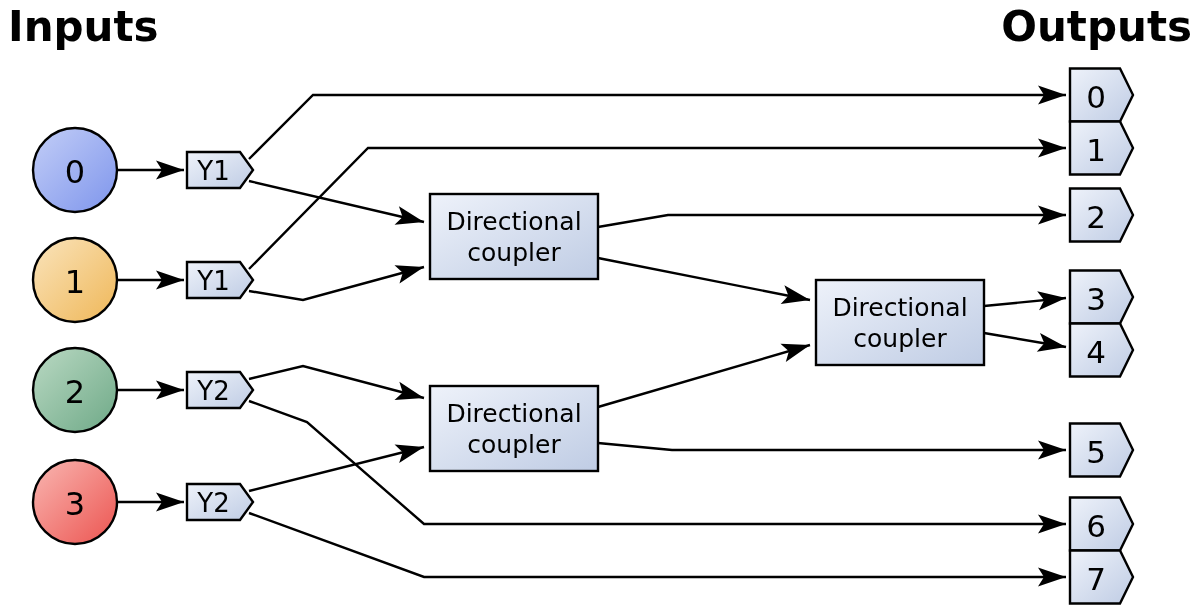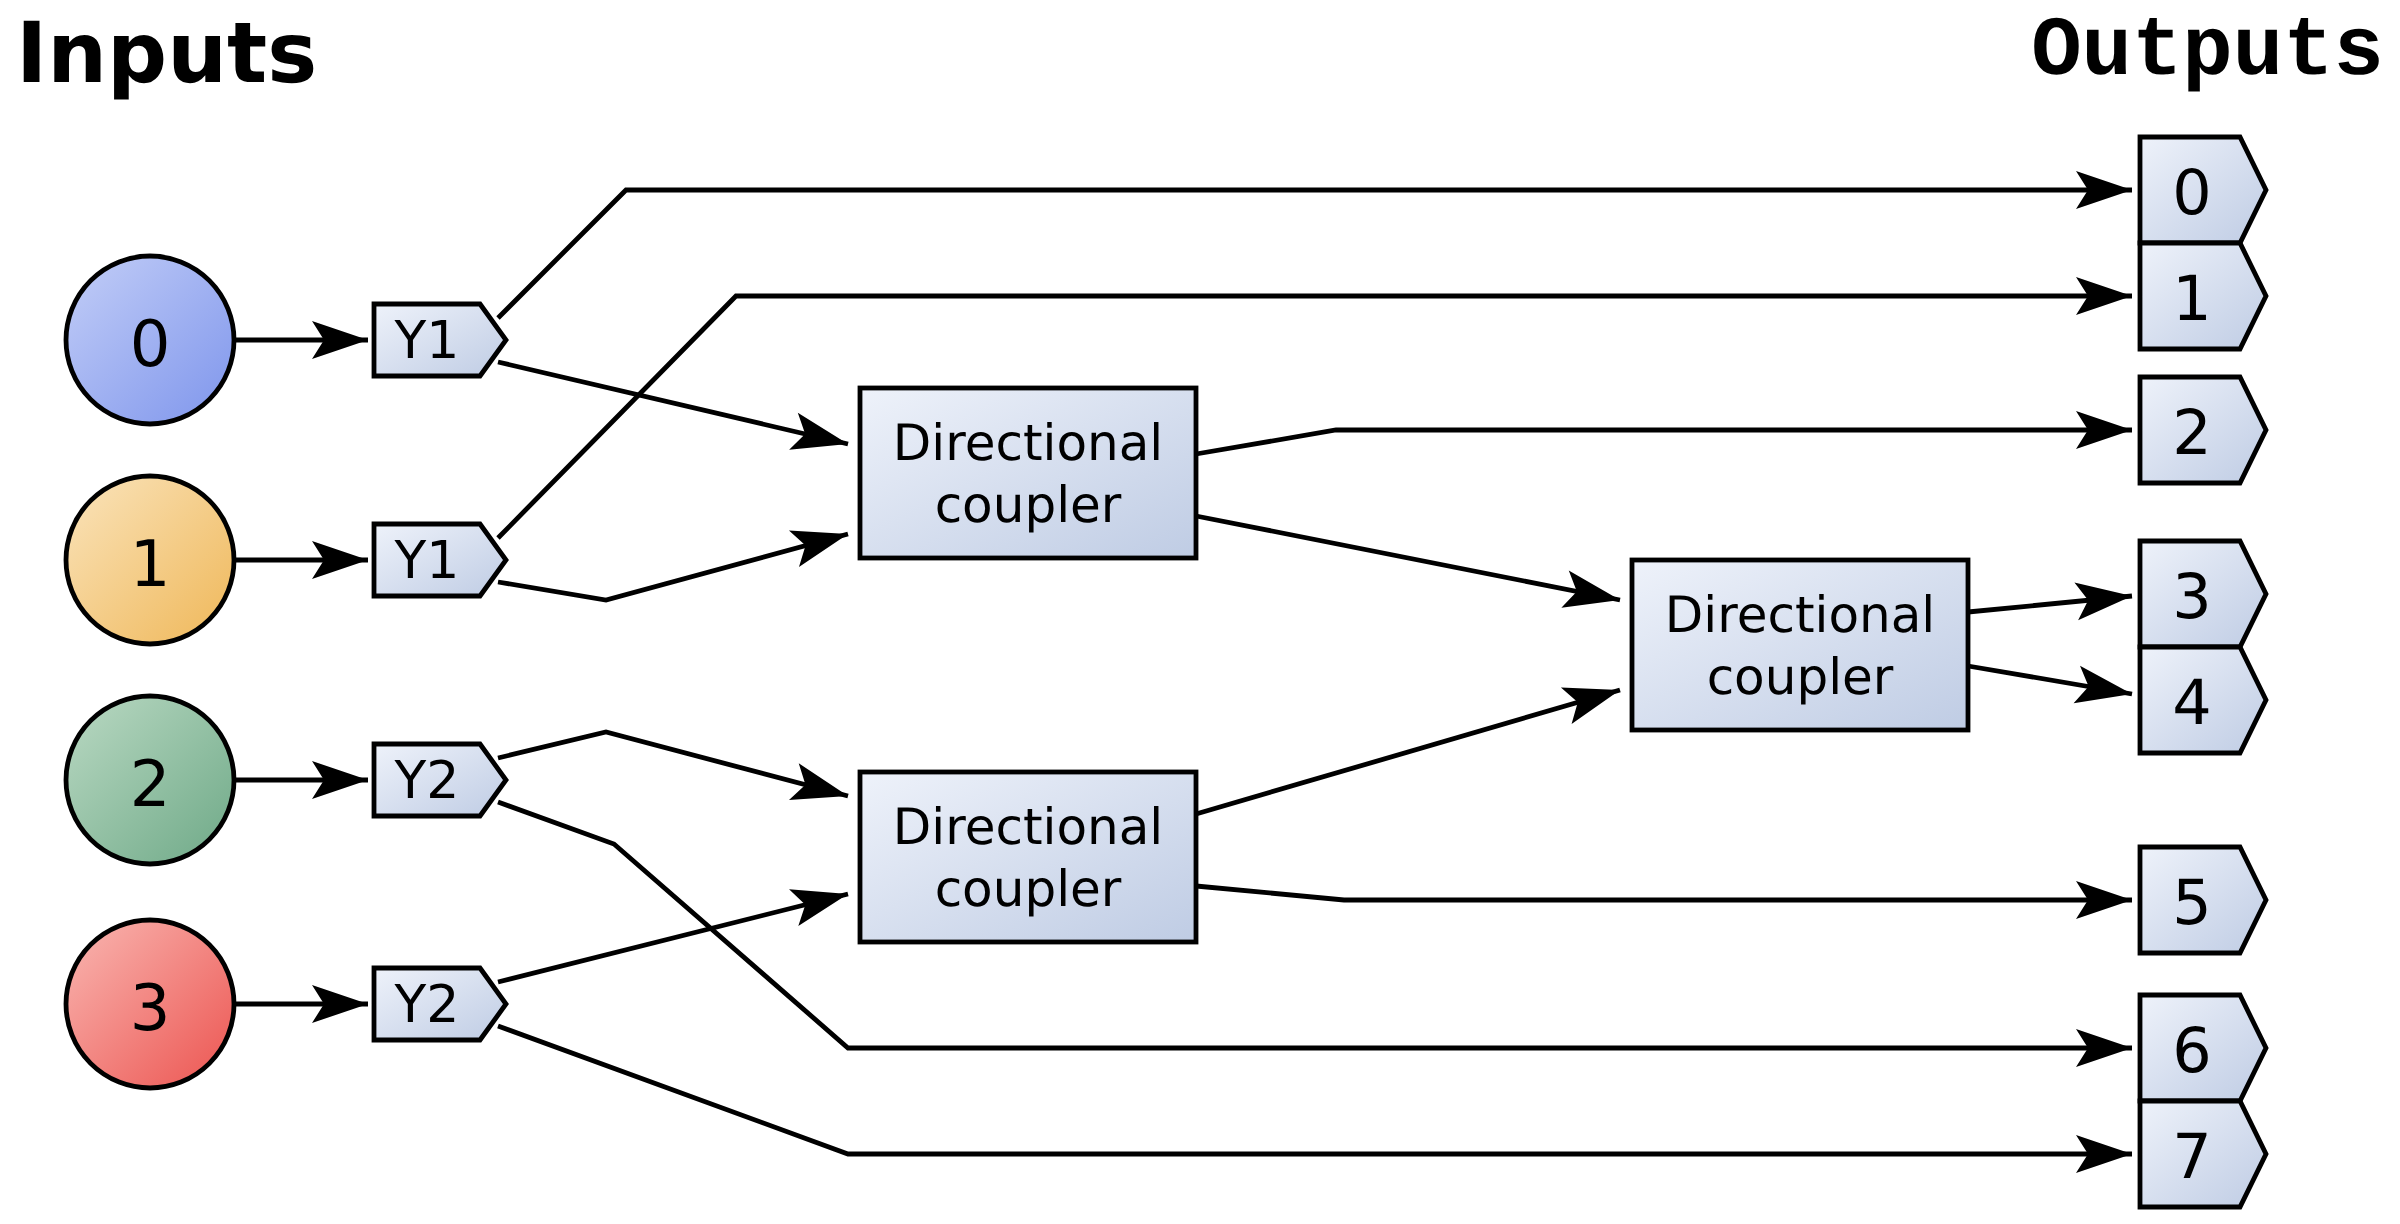--- a/index.html
+++ b/index.html
@@ -1,20 +1,20 @@
 <!DOCTYPE html>
 <html><head>
 <meta charset="utf-8">
 <style>
   html,body{margin:0;padding:0;background:#fff;}
   #stage{position:relative;width:1200px;height:612px;background:#fff;overflow:hidden;
          font-family:"DejaVu Sans","Liberation Sans",sans-serif;}
   .title{position:absolute;top:2px;font-weight:bold;font-size:42px;color:#000;letter-spacing:0px;}
   #title-inputs{left:8px;}
-  #title-outputs{right:8px;font-family:Liberation Mono, monospace;}
+  #title-outputs{right:8px;}
   svg{position:absolute;left:0;top:0;}
   .wire{fill:none;stroke:#000;stroke-width:2.4;stroke-linejoin:miter;}
   .arrowhead{fill:#000;stroke:none;}
   .shape{stroke:#000;stroke-width:2.4;}
   text{fill:#000;font-family:"DejaVu Sans","Liberation Sans",sans-serif;}
   .input-label{font-size:32px;}
   .splitter-label{font-size:26px;}
   .coupler-label{font-size:25px;}
   .output-label{font-size:31px;}
 </style>

